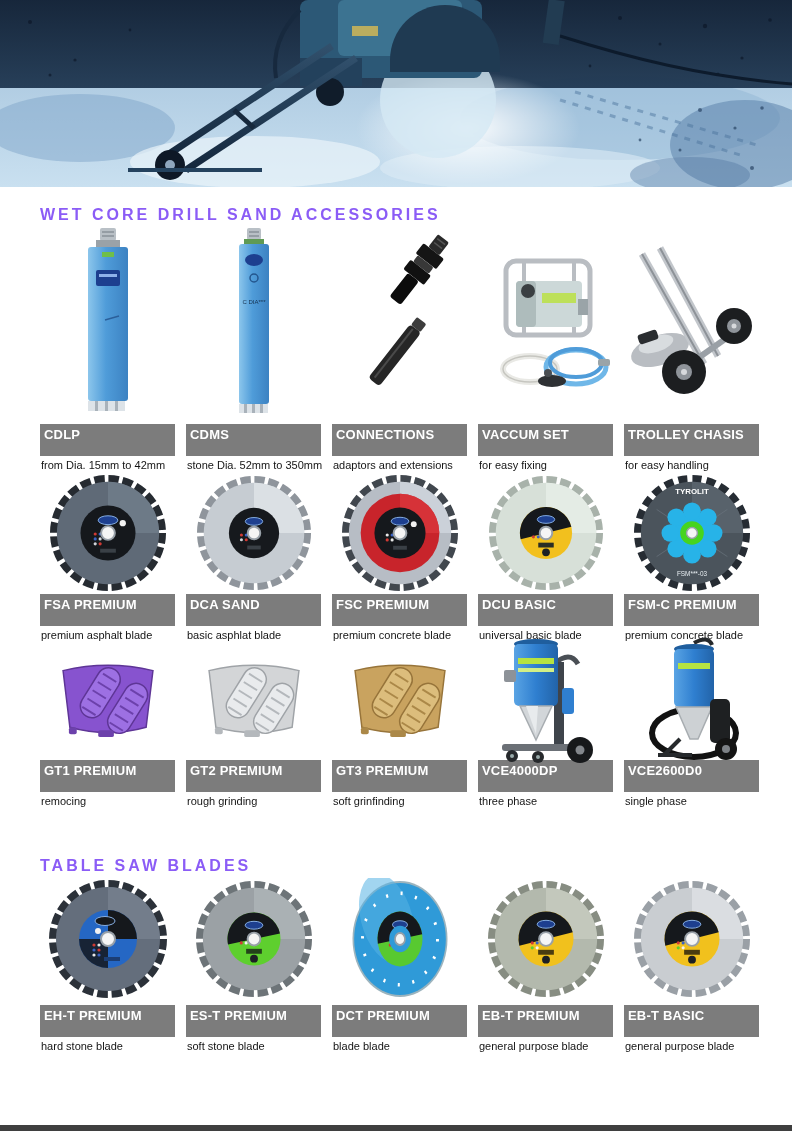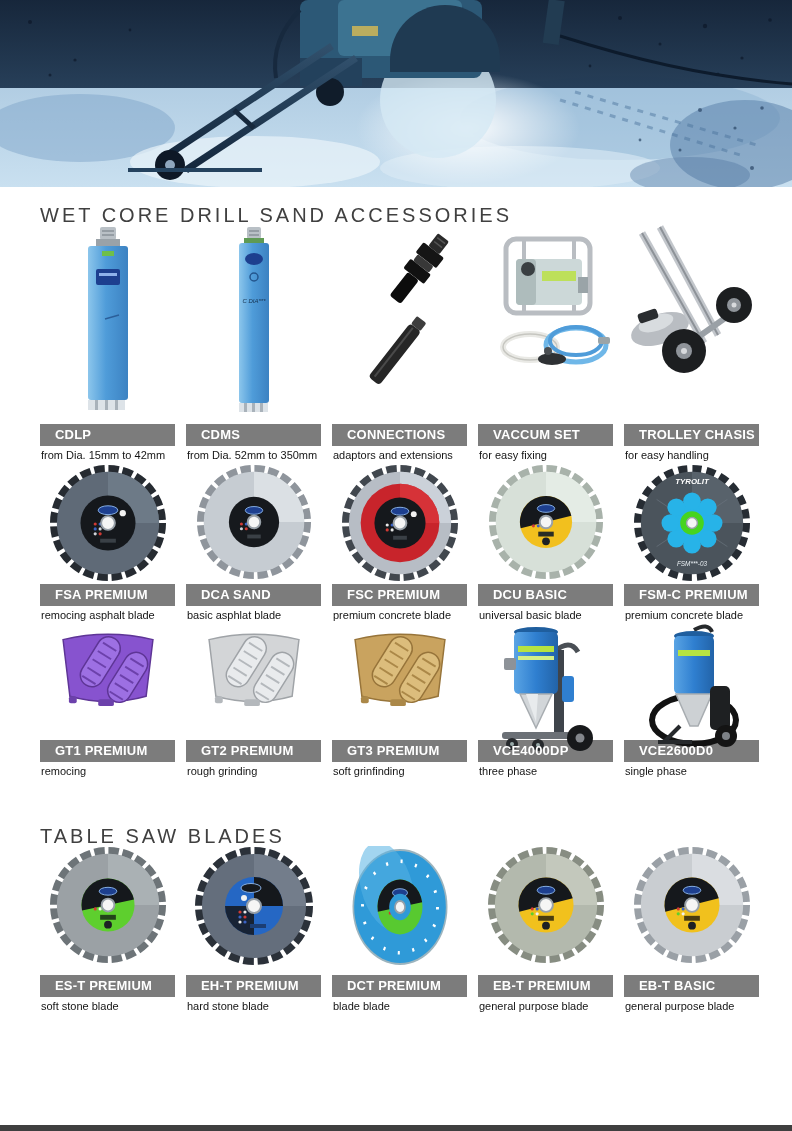--- a/index.html
+++ b/index.html
@@ -2,39 +2,39 @@
 <html><head>
 <meta charset="utf-8">
 <style>
   * { margin:0; padding:0; box-sizing:border-box; }
   html,body { background:#ffffff; }
   body { font-family:"Liberation Sans", sans-serif; }
   .page { position:relative; width:792px; height:1131px; background:#ffffff; overflow:hidden; }
   .hero { position:absolute; top:0; left:0; width:792px; height:187px; }
   .content { position:absolute; top:187px; left:40px; width:720px; }
   .section-title {
-    font-size:20px; font-weight:normal; letter-spacing:3px; color:#404040;
+    font-size:16px; font-weight:bold; letter-spacing:3px; color:#8b5cf6;
     height:20px; line-height:20px; white-space:nowrap;
   }
   .st1 { margin-top:18px; }
   .st2 { margin-top:27px; }
   .st3 { margin-top:29px; }
   .st4 { margin-top:46px; }
   .grid { display:grid; grid-template-columns:repeat(5,135px); column-gap:11px; }
-  .img { display:flex; align-items:flex-start; justify-content:center;font-style:italic; }
+  .img { display:flex; align-items:center; justify-content:center; }
   .img.r1 { height:199px; padding-bottom:8px; }
   .img.r2 { height:120px; padding-bottom:2px; }
   .img.r3 { height:116px; }
   .img.r3 svg.gt { margin-bottom:9px; }
   .img.r3 svg.vac { margin-bottom:2px; }
   .img.r4 { height:129px; padding-bottom:4px; }
   .bar {
-    height:22px; background:#7c7c7c; color:#ffffff;
+    height:32px; background:#7c7c7c; color:#ffffff;
     font-weight:bold; font-size:13px; line-height:22px;
-    padding-left:15px; letter-spacing:0.2px; white-space:nowrap; overflow:hidden;
+    padding-left:4px; letter-spacing:0.2px; white-space:nowrap; overflow:hidden;
   }
   .cap { font-size:11px; color:#141414; padding:3px 0 0 1px; height:18px; white-space:nowrap; }
   .footer-bar { position:absolute; left:0; bottom:0; width:792px; height:6px; background:#3f3f3f; }
 </style>
 </head>
 <body>
 
 <div class="page">
 
   <div class="hero">
@@ -176,21 +176,21 @@
                 <rect x="31" y="178" width="5" height="9"></rect>
             </g>
             <g fill="#a9b2ba">
               <rect x="12" y="178" width="3" height="9"></rect>
                 <rect x="20" y="178" width="3" height="9"></rect>
                 <rect x="28" y="178" width="3" height="9"></rect>
             </g>
           </svg>
         </div>
         <div class="bar"><span>CDMS</span></div>
-        <div class="cap">from Dia. 52mm to 350mm</div>
+        <div class="cap">stone Dia. 52mm to 350mm</div>
       </div>
 
       <div>
         <div class="img r1">
           <svg width="130" height="190" viewBox="0 0 130 190">
             <g transform="translate(84 44) rotate(38)">
               <rect x="-7" y="-40" width="14" height="16" rx="2" fill="#2a2a2a"></rect>
               <line x1="-5" y1="-36" x2="5" y2="-36" stroke="#555" stroke-width="1.5"></line>
               <line x1="-5" y1="-31" x2="5" y2="-31" stroke="#555" stroke-width="1.5"></line>
               <rect x="-13" y="-24" width="26" height="13" rx="2" fill="#151515"></rect>
@@ -272,21 +272,21 @@
               <circle cx="52" cy="61" r="1.6" fill="#3a62c4"></circle>
             <circle cx="47" cy="66" r="1.6" fill="#3a62c4"></circle>
               <circle cx="52" cy="66" r="1.6" fill="#cfd3d8"></circle>
             <circle cx="47" cy="71" r="1.6" fill="#cfd3d8"></circle>
               <circle cx="52" cy="71" r="1.6" fill="#d03a34"></circle>
             <rect x="52" y="76" width="16" height="4" fill="#3a4046"></rect>
             <circle cx="60" cy="60" r="7" fill="#f5f5f5" stroke="#98a0a8" stroke-width="2"></circle>
           </svg>
         </div>
         <div class="bar"><span>FSA PREMIUM</span></div>
-        <div class="cap">remocing asphalt blade</div>
+        <div class="cap">premium asphalt blade</div>
       </div>
 
       <div>
         <div class="img r2">
           <svg width="116" height="116" viewBox="0 0 120 120">
             <circle cx="60" cy="60" r="55" fill="none" stroke="#8f959c" stroke-width="8" stroke-dasharray="10.6 3.8"></circle>
             <circle cx="60" cy="60" r="52" fill="#c6ccd2"></circle>
             <path d="M60 8 A52 52 0 0 1 112 60 L60 60 Z" fill="#dde2e6" opacity="0.9"></path>
             <circle cx="60" cy="60" r="26" fill="#16191d"></circle>
             <ellipse cx="60" cy="48" rx="9" ry="4" fill="#1d3f8f" stroke="#86aee2" stroke-width="1"></ellipse>
@@ -536,40 +536,20 @@
         <div class="bar"><span>VCE2600D0</span></div>
         <div class="cap">single phase</div>
       </div>
     </div>
 
     <div class="section-title st4">TABLE SAW BLADES</div>
     <div class="grid">
 
       <div>
         <div class="img r4">
-          <svg width="118" height="118" viewBox="0 0 120 120">
-            <circle cx="60" cy="60" r="55" fill="none" stroke="#6d7478" stroke-width="8" stroke-dasharray="10.6 3.8"></circle>
-            <circle cx="60" cy="60" r="52" fill="#9ba1a5"></circle>
-            <path d="M60 8 A52 52 0 0 1 112 60 L60 60 Z" fill="#acb2b6" opacity="0.9"></path>
-            <circle cx="60" cy="60" r="27" fill="#5ecf2e"></circle>
-            <path d="M33 60 A27 27 0 0 1 87 60 Z" fill="#15181c" transform="rotate(-12 60 60)"></path>
-            <ellipse cx="60" cy="46" rx="9" ry="4" fill="#1d3f8f" stroke="#86aee2" stroke-width="1"></ellipse>
-            <circle cx="47" cy="64" r="1.6" fill="#d03a34"></circle>
-              <circle cx="52" cy="64" r="1.6" fill="#f2f2f2"></circle>
-            <rect x="52" y="70" width="16" height="5" fill="#23421a"></rect>
-            <circle cx="60" cy="80" r="4" fill="#1d2024"></circle>
-            <circle cx="60" cy="60" r="6.5" fill="#f5f5f5" stroke="#98a0a8" stroke-width="2"></circle>
-          </svg>
-        </div>
-        <div class="bar"><span>ES-T PREMIUM</span></div>
-        <div class="cap">soft stone blade</div>
-      </div>
-
-      <div>
-        <div class="img r4">
           <svg width="120" height="120" viewBox="0 0 120 120">
             <circle cx="60" cy="60" r="55" fill="none" stroke="#2b3139" stroke-width="8" stroke-dasharray="10.6 3.8"></circle>
             <circle cx="60" cy="60" r="52" fill="#646e7c"></circle>
             <path d="M60 8 A52 52 0 0 1 112 60 L60 60 Z" fill="#76808e" opacity="0.85"></path>
             <circle cx="60" cy="60" r="29" fill="#2567c4"></circle>
             <path d="M60 31 A29 29 0 0 1 89 60 L60 60 Z" fill="#15181c"></path>
             <path d="M60 89 A29 29 0 0 1 31 60 L60 60 Z" fill="#15181c" opacity="0.85"></path>
             <ellipse cx="57" cy="42" rx="10" ry="4.5" fill="#15181c" stroke="#86aee2" stroke-width="1"></ellipse>
             <circle cx="50" cy="52" r="3" fill="#f2f2f2"></circle>
             <circle cx="46" cy="66" r="1.6" fill="#d03a34"></circle>
@@ -581,20 +561,40 @@
             <rect x="56" y="78" width="16" height="4" fill="#1c3e74"></rect>
             <circle cx="60" cy="60" r="7" fill="#f5f5f5" stroke="#98a0a8" stroke-width="2"></circle>
           </svg>
         </div>
         <div class="bar"><span>EH-T PREMIUM</span></div>
         <div class="cap">hard stone blade</div>
       </div>
 
       <div>
         <div class="img r4">
+          <svg width="118" height="118" viewBox="0 0 120 120">
+            <circle cx="60" cy="60" r="55" fill="none" stroke="#6d7478" stroke-width="8" stroke-dasharray="10.6 3.8"></circle>
+            <circle cx="60" cy="60" r="52" fill="#9ba1a5"></circle>
+            <path d="M60 8 A52 52 0 0 1 112 60 L60 60 Z" fill="#acb2b6" opacity="0.9"></path>
+            <circle cx="60" cy="60" r="27" fill="#5ecf2e"></circle>
+            <path d="M33 60 A27 27 0 0 1 87 60 Z" fill="#15181c" transform="rotate(-12 60 60)"></path>
+            <ellipse cx="60" cy="46" rx="9" ry="4" fill="#1d3f8f" stroke="#86aee2" stroke-width="1"></ellipse>
+            <circle cx="47" cy="64" r="1.6" fill="#d03a34"></circle>
+              <circle cx="52" cy="64" r="1.6" fill="#f2f2f2"></circle>
+            <rect x="52" y="70" width="16" height="5" fill="#23421a"></rect>
+            <circle cx="60" cy="80" r="4" fill="#1d2024"></circle>
+            <circle cx="60" cy="60" r="6.5" fill="#f5f5f5" stroke="#98a0a8" stroke-width="2"></circle>
+          </svg>
+        </div>
+        <div class="bar"><span>ES-T PREMIUM</span></div>
+        <div class="cap">soft stone blade</div>
+      </div>
+
+      <div>
+        <div class="img r4">
           <svg width="100" height="122" viewBox="0 0 120 120" preserveAspectRatio="none">
             <circle cx="60" cy="60" r="57" fill="#9cb4be"></circle>
             <circle cx="60" cy="60" r="55" fill="#2f9ad8"></circle>
             <ellipse cx="44" cy="40" rx="30" ry="46" fill="#55b2e4" opacity="0.55" transform="rotate(-24 44 40)"></ellipse>
             <circle cx="60" cy="60" r="45" fill="none" stroke="#ffffff" stroke-width="3.5" stroke-dasharray="2.5 15.2"></circle>
             <circle cx="60" cy="60" r="27" fill="#58c930"></circle>
             <path d="M33 60 A27 27 0 0 1 87 60 Z" fill="#15181c" transform="rotate(-10 60 60)"></path>
             <ellipse cx="60" cy="46" rx="9" ry="4" fill="#1d3f8f" stroke="#86aee2" stroke-width="1"></ellipse>
             <circle cx="48" cy="66" r="1.6" fill="#d03a34"></circle>
               <circle cx="53" cy="66" r="1.6" fill="#f2f2f2"></circle>

